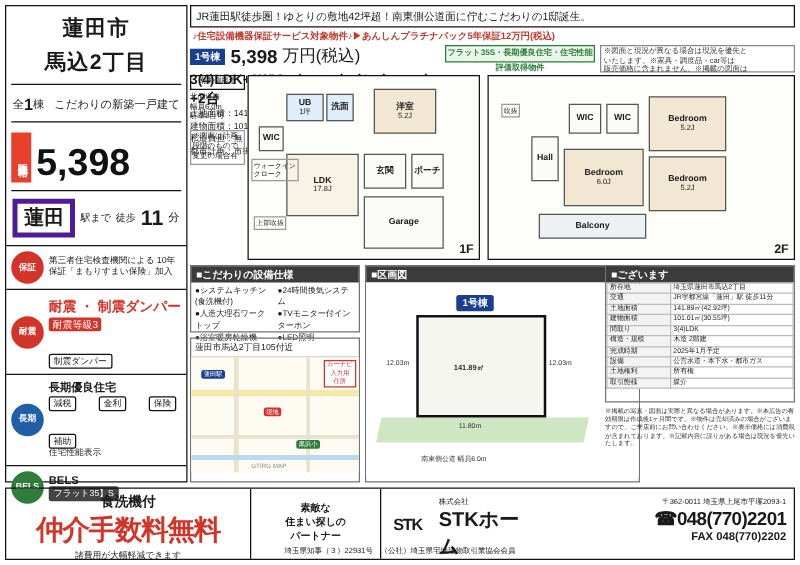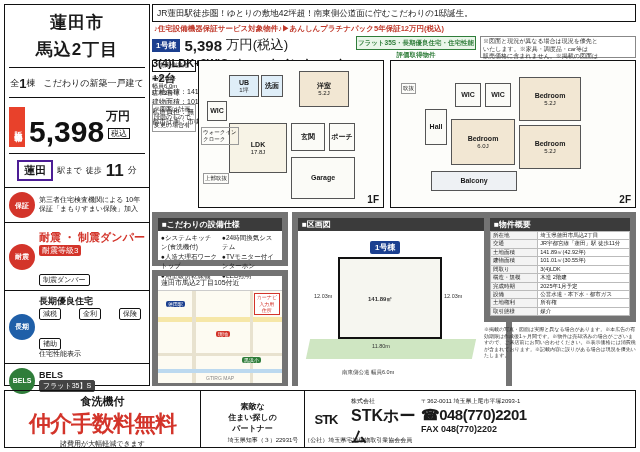--- a/index.html
+++ b/index.html
@@ -32,21 +32,21 @@
     writing-mode: vertical-rl; text-orientation: upright;
     padding:3px 1px; line-height:1.1; letter-spacing:1px; height:40px; width:16px;
     display:flex; align-items:center; justify-content:center;
   }
   .price-main { font-size:30px; font-weight:bold; color:#111; line-height:1; margin-left:4px; }
   .price-unit { font-size:12px; font-weight:bold; }
   .price-tax { font-size:8px; border:1px solid #111; padding:0 2px; margin-left:2px; vertical-align:3px;}
 
   .access { font-size:9px; padding:4px 6px 0 6px; line-height:1.4; }
   .station-row { display:flex; align-items:center; justify-content:center; gap:4px; margin-top:4px; }
-  .station-box { border:2px solid #4c1d95; font-size:11px; font-weight:bold; padding:1px 5px; }
+  .station-box { border:4px solid #4c1d95; font-size:16px; font-weight:bold; padding:1px 5px; }
   .walk-min { font-size:17px; font-weight:bold; }
 
   .badges { margin-top:6px; }
   .badge {
     display:flex; align-items:center; gap:4px;
     border-top:1px solid #111; padding:4px 4px; min-height:30px;
   }
   .badge-ic {
     width:26px; height:26px; border-radius:50%;
     display:flex; align-items:center; justify-content:center;
@@ -116,21 +116,21 @@
   .rm-plain { background:#fbfbf7; }
   .rm-balcony { background:#eef1f4; }
 
   .sideinfo {
     position:absolute; left:152px; top:60px; width:44px; height:148px;
     font-size:6px; line-height:1.3;
   }
   .sideinfo .cap { border:1px solid #111; padding:1px; margin-bottom:3px; text-align:center; }
 
   
-  .panel { position:absolute; border:6px solid #737373; }
+  .panel { position:absolute; border:1px solid #737373; }
   .panel-h {
     background:#3b3b3b; color:#fff; font-size:8px; font-weight:bold;
     padding:1px 4px;
   }
   .eq-panel { left:152px; top:212px; width:136px; height:174px; }
   .eq-list { font-size:6.5px; line-height:1.45; padding:2px 3px; }
   .eq-cols { display:flex; gap:4px; }
   .eq-cols div { flex:1; }
 
   .map-panel { left:152px; top:270px; width:136px; height:116px; }
@@ -178,21 +178,21 @@
   }
   .foot-left { width:196px; text-align:center; padding-top:3px; border-right:1px solid #111;}
   .foot-top { font-size:11px; font-weight:bold; }
   .foot-big { font-size:22px; font-weight:bold; color:#d3342a; letter-spacing:-1px; }
   .foot-small { font-size:7px; }
   .foot-mid { width:104px; font-size:8px; font-weight:bold; text-align:center; padding-top:10px; line-height:1.4; border-right:1px solid #111;}
   .foot-logo { width:42px; display:flex; align-items:center; justify-content:center; font-size:13px; font-weight:bold; letter-spacing:-1px;}
   .foot-company { flex:1; padding-left:4px; padding-top:6px; }
   .co-name { font-size:16px; font-weight:bold; }
   .co-sub { font-size:6px; }
-  .foot-tel { width:214px; text-align:left; padding-right:6px; padding-top:6px;}
+  .foot-tel { width:214px; text-align:right; padding-right:6px; padding-top:6px;}
   .tel-main { font-size:15px; font-weight:bold; letter-spacing:-0.5px; }
   .tel-sub { font-size:9px; font-weight:bold; }
   .foot-bottom {
     position:absolute; left:4px; top:436px; width:632px; font-size:6px; text-align:center;
   }
 </style>
 </head>
 <body>
 
 <div class="page">
@@ -206,24 +206,20 @@
     <div class="row-line">
       <span>全</span>
       <span class="big">1</span>
       <span>棟</span>
       <span style="margin-left:8px">こだわりの新築一戸建て</span>
     </div>
     <div class="hr"></div>
     <div class="price-wrap">
       <div class="price-label">販売価格</div>
       <div class="price-main">5,398</div>
-      <div style="margin-left:2px;padding-bottom:4px;">
-        <span class="price-unit">万円</span>
-        <span class="price-tax">税込</span>
-      </div>
     </div>
     <div class="hr"></div>
     <div class="station-row">
       <span class="station-box">蓮田</span>
       <span style="font-size:8px">駅まで</span>
       <span style="font-size:8px">徒歩</span>
       <span class="walk-min">11</span>
       <span style="font-size:9px">分</span>
     </div>
 
@@ -410,21 +406,21 @@
       <div class="lot-label" style="left:72px;top:10px;">1号棟</div>
       <div class="dim" style="left:74px;top:112px;">11.80m</div>
       <div class="dim" style="left:146px;top:62px;">12.03m</div>
       <div class="dim" style="left:16px;top:62px;">12.03m</div>
       <div class="dim" style="left:70px;top:64px;font-size:6px;font-weight:bold;">141.89㎡</div>
       <div class="dim" style="left:44px;top:138px;">南東側公道 幅員6.0m</div>
     </div>
   </div>
 
   <div class="panel detail-panel">
-    <div class="panel-h">■物件概要</div>
+    <div class="panel-h">■ございます</div>
     <table class="detail-table">
       <tbody>
           <tr>
             <td class="k">所在地</td>
             <td>埼玉県蓮田市馬込2丁目</td>
           </tr>
       <tr>
             <td class="k">交通</td>
             <td>JR宇都宮線「蓮田」駅 徒歩11分</td>
           </tr>

